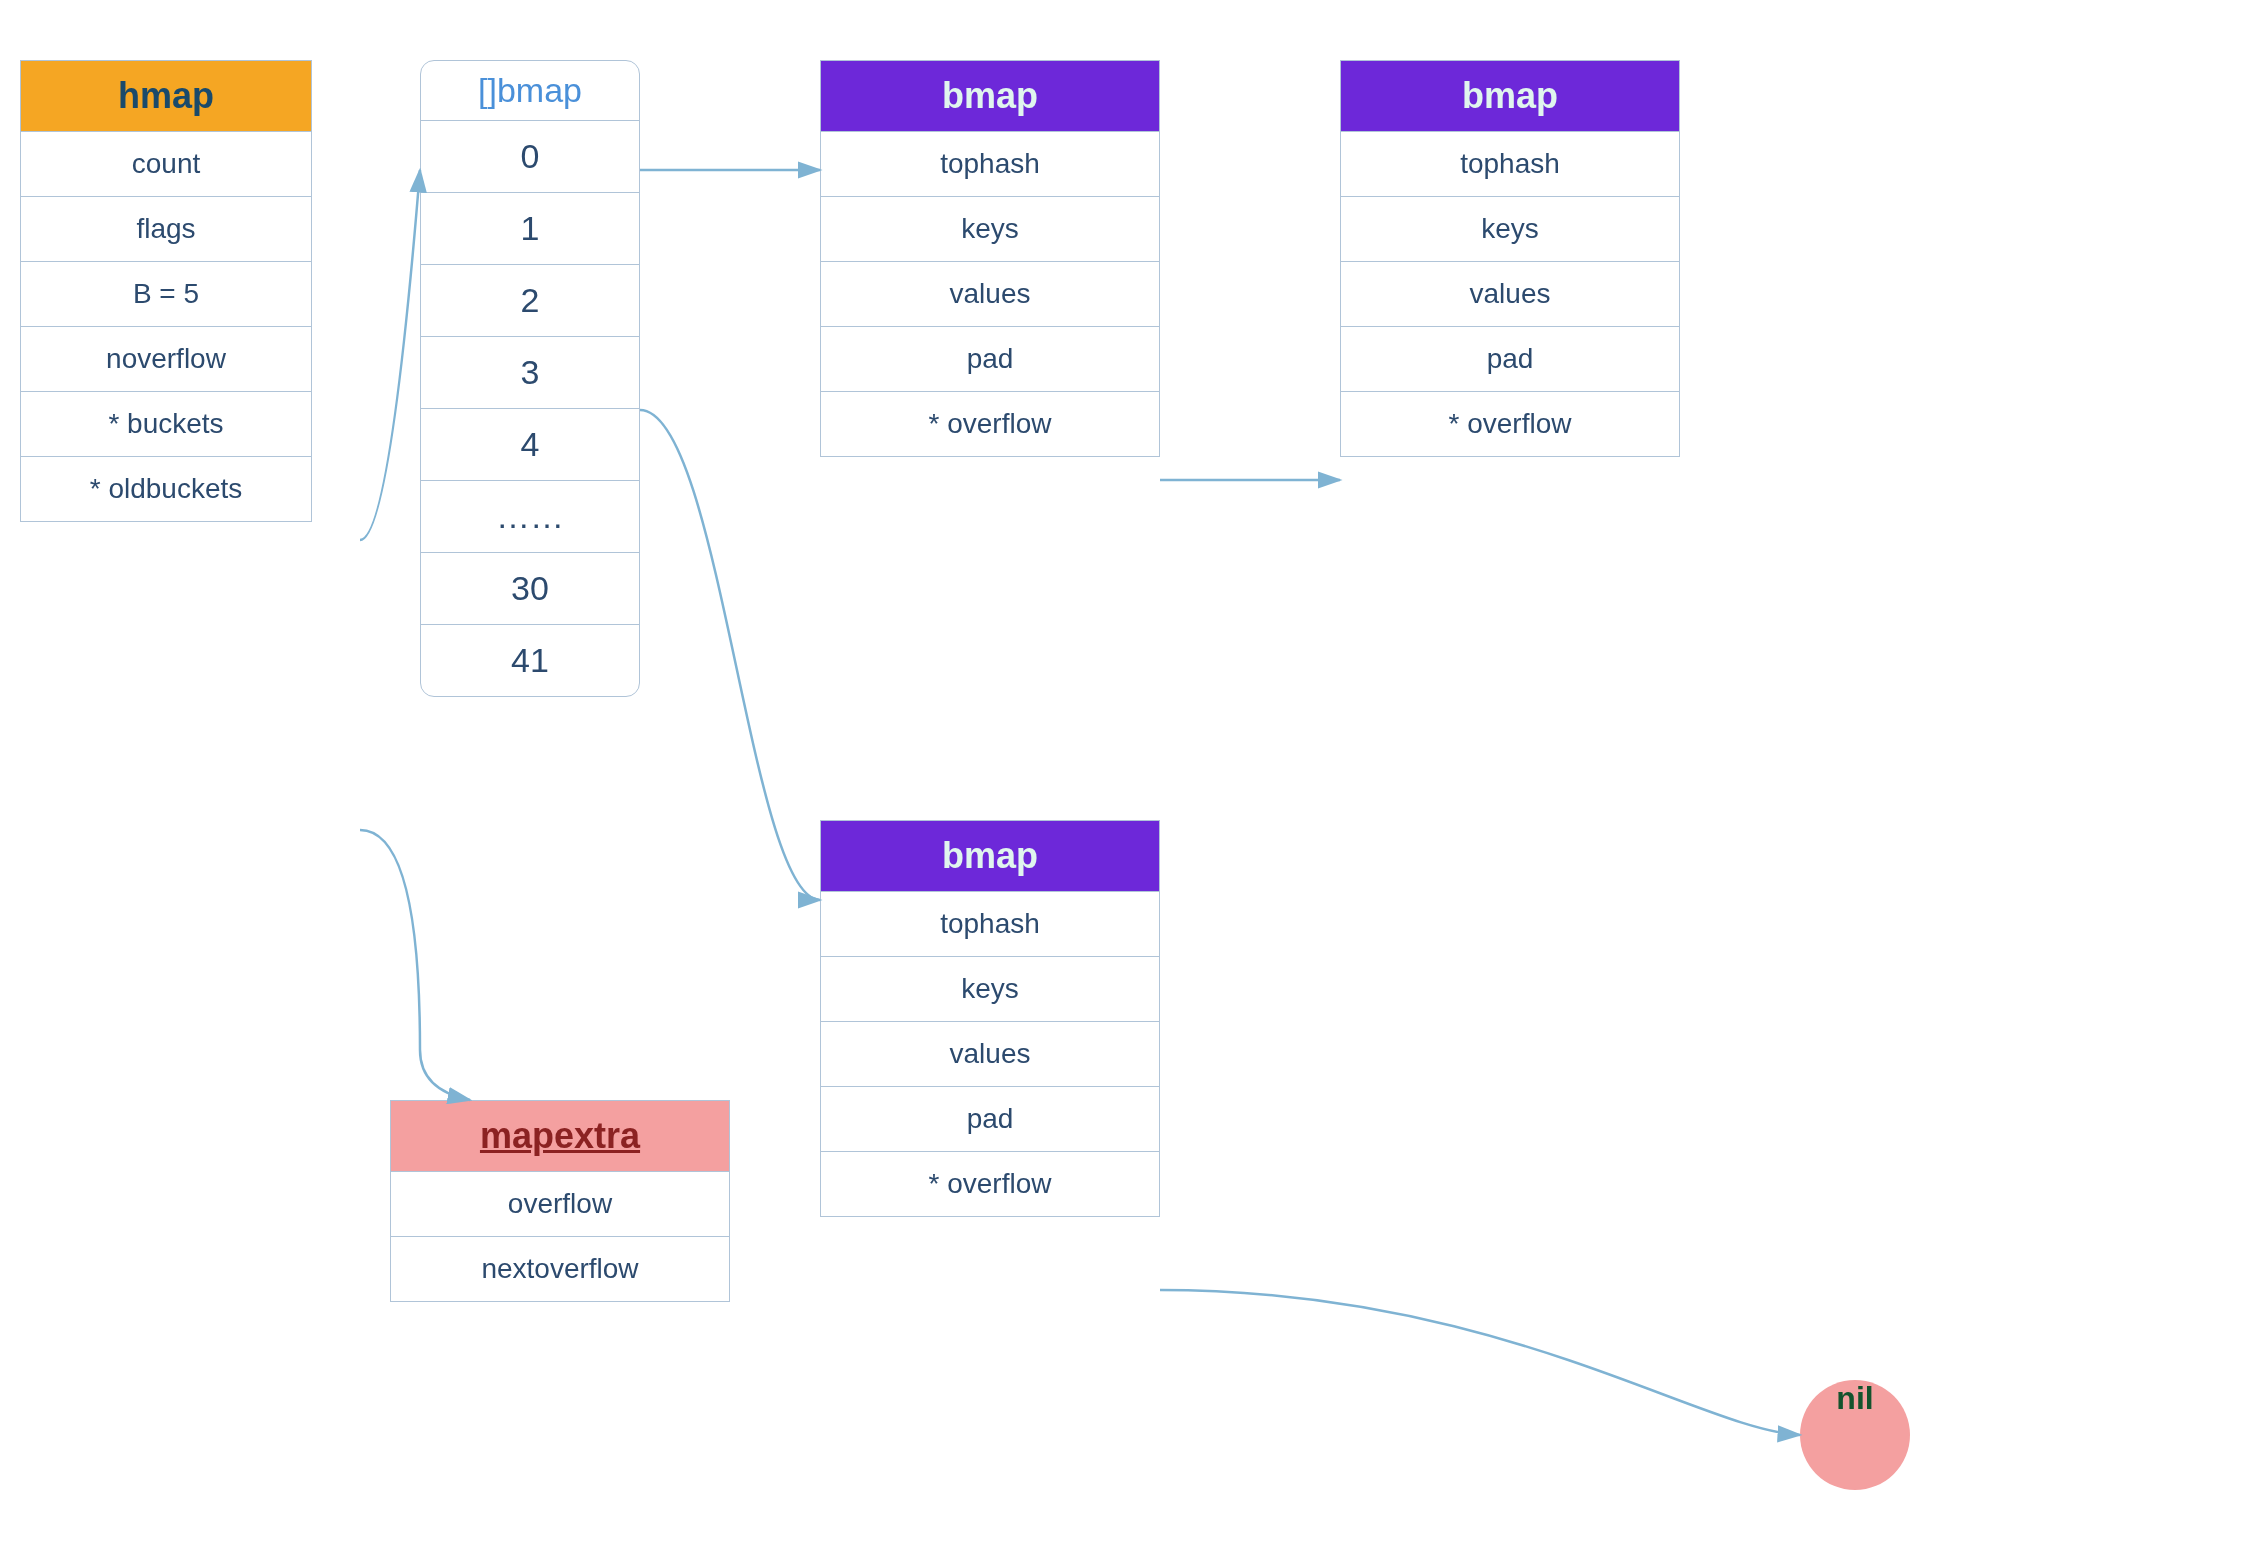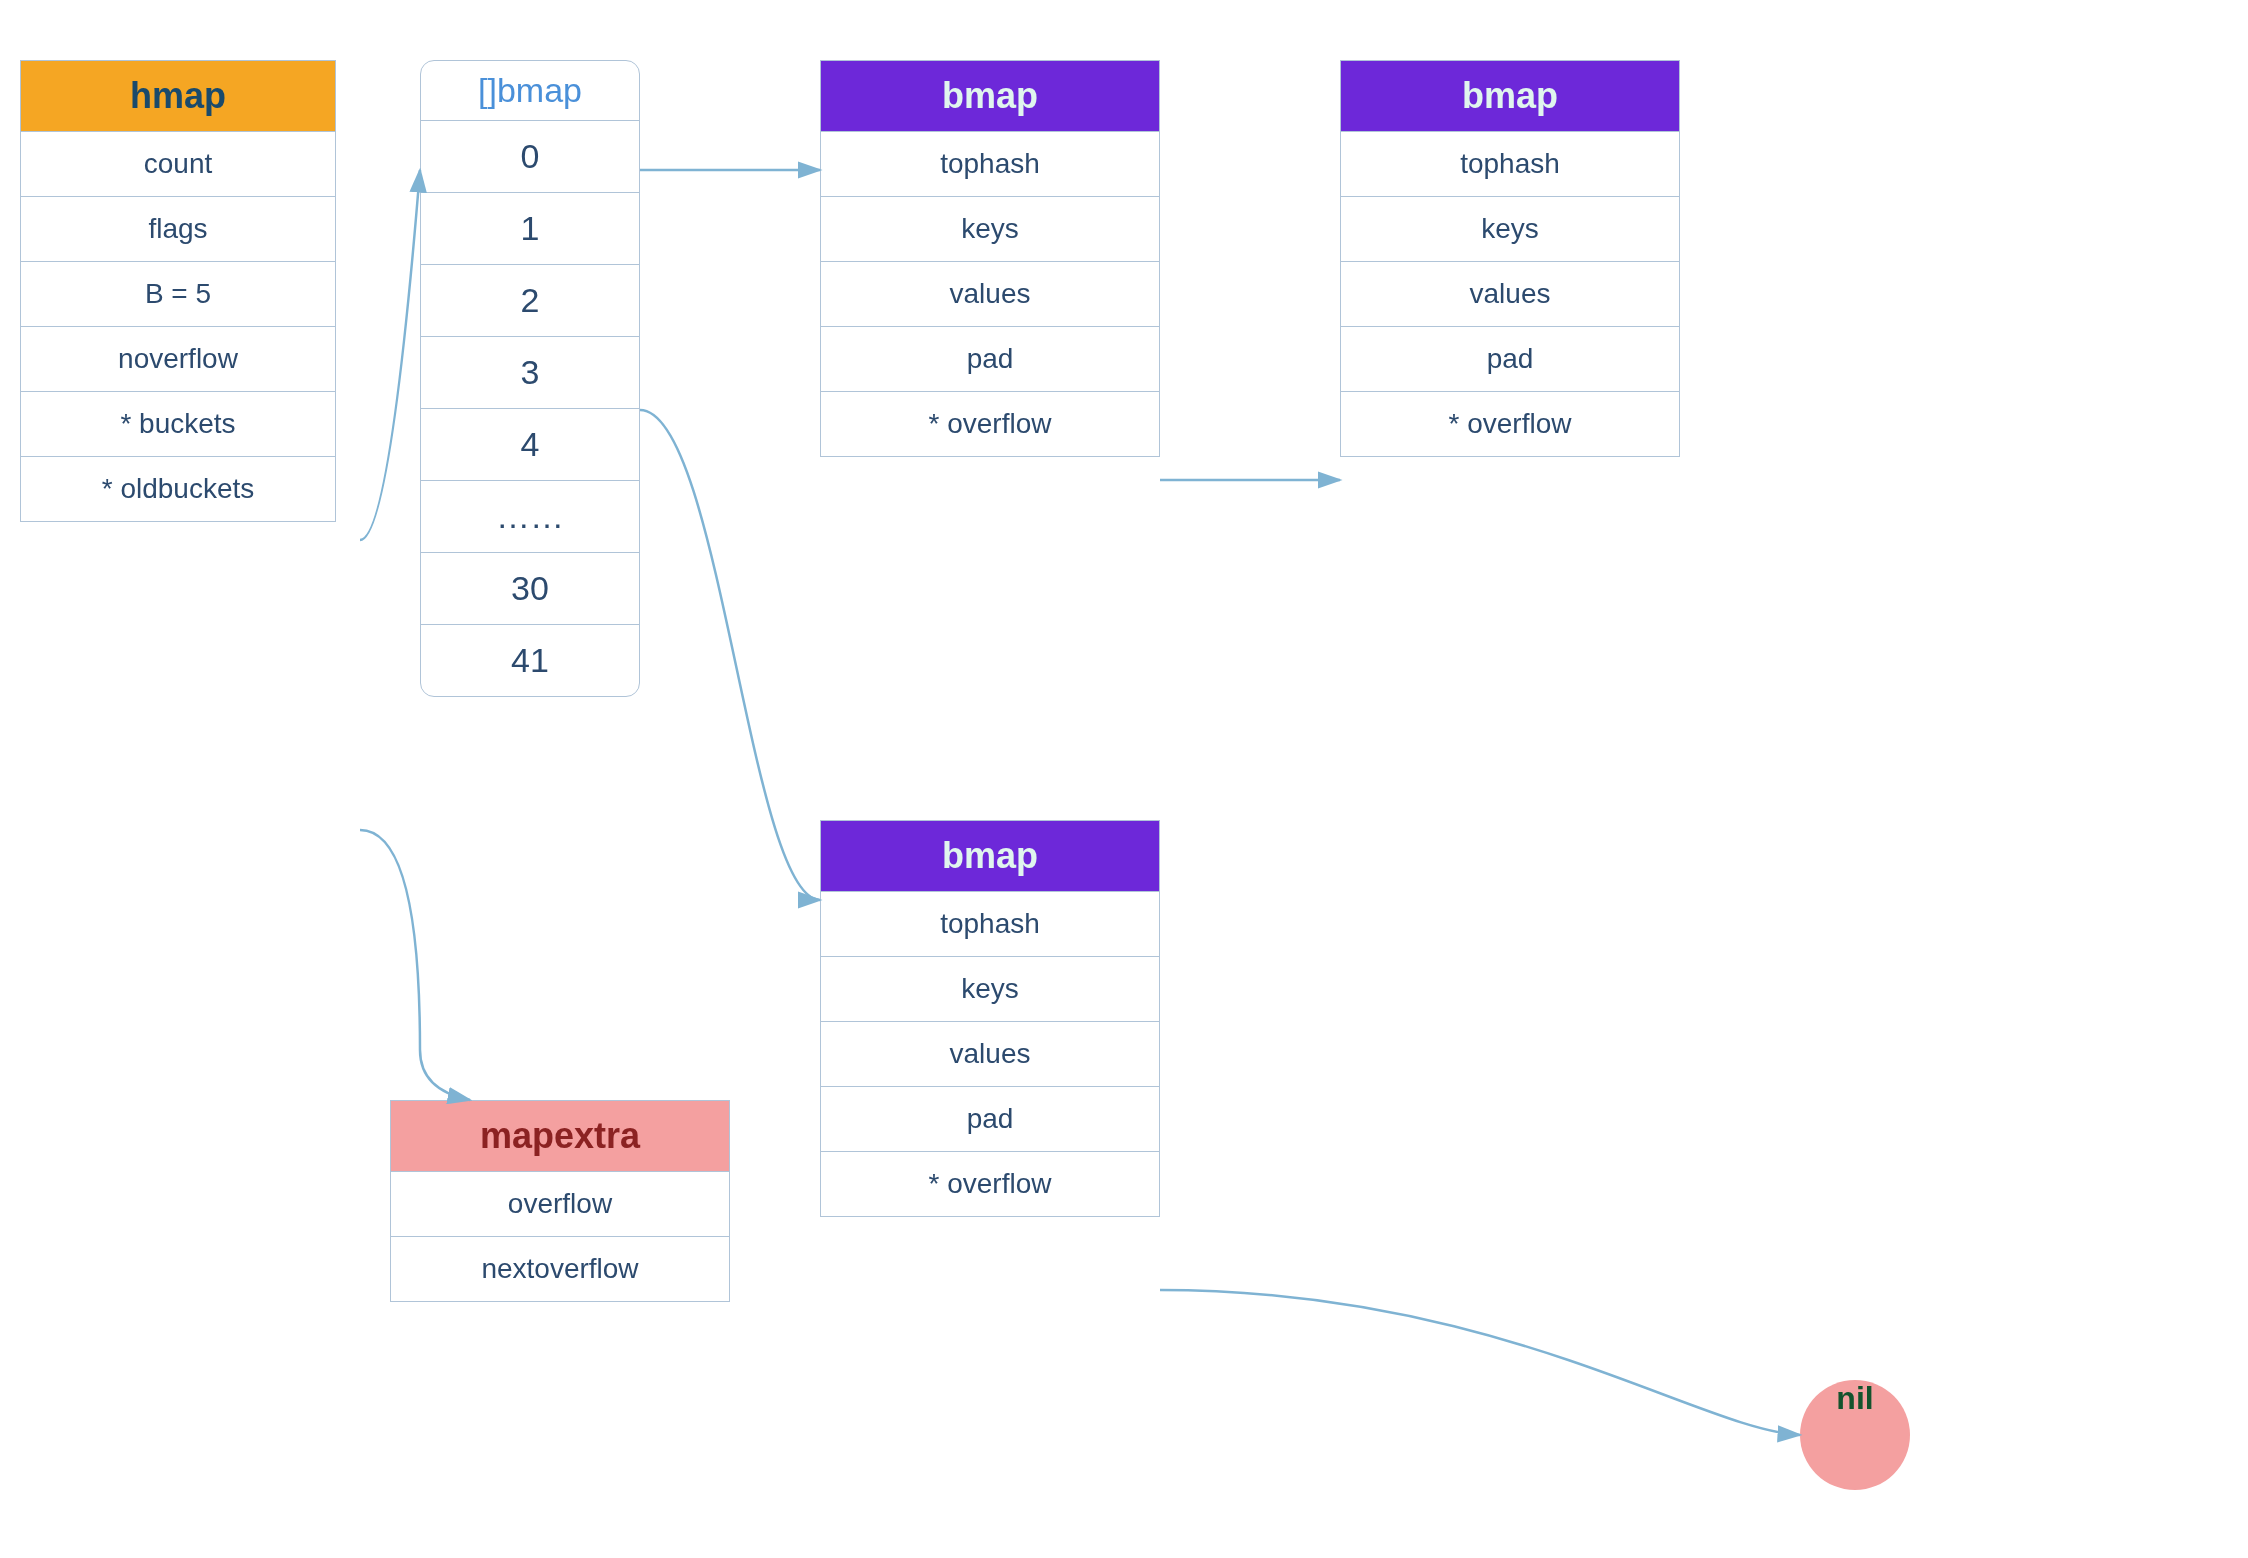--- a/index.html
+++ b/index.html
@@ -29,21 +29,21 @@
     .struct-header {
       text-align: center;
       font-size: 36px;
       font-weight: bold;
       padding: 14px 10px;
       color: #fff;
     }
 
     .struct-header.orange { background: #F5A623; color: #1a4a6b; }
     .struct-header.green { background: #6d28d9; color: #e0f5ee; }
-    .struct-header.pink { background: #F4A0A0; color: #8B2222; }
+    .struct-header.pink { background: #F4A0A0; color: #8B2222; text-decoration: underline; }
 
     .struct-row {
       border-top: 1.5px solid #b0c4d8;
       text-align: center;
       font-size: 28px;
       color: #2c4a6e;
       padding: 16px 10px;
       background: #fff;
     }
 
@@ -92,21 +92,21 @@
       width: 2248px;
       height: 1558px;
       pointer-events: none;
     }
   </style>
 </head>
 <body>
 
 <div class="diagram-container">
 
-  <div class="struct-box" style="left:20px; top:60px; width:316px;">
+  <div class="struct-box" style="left:20px; top:60px; width:292px;">
     <div class="struct-header orange">hmap</div>
     <div class="struct-row">count</div>
     <div class="struct-row">flags</div>
     <div class="struct-row">B = 5</div>
     <div class="struct-row">noverflow</div>
     <div class="struct-row">* buckets</div>
     <div class="struct-row">* oldbuckets</div>
   </div>
 
   <div class="array-box" style="left:420px; top:60px; width:220px;border-radius:14px;">

